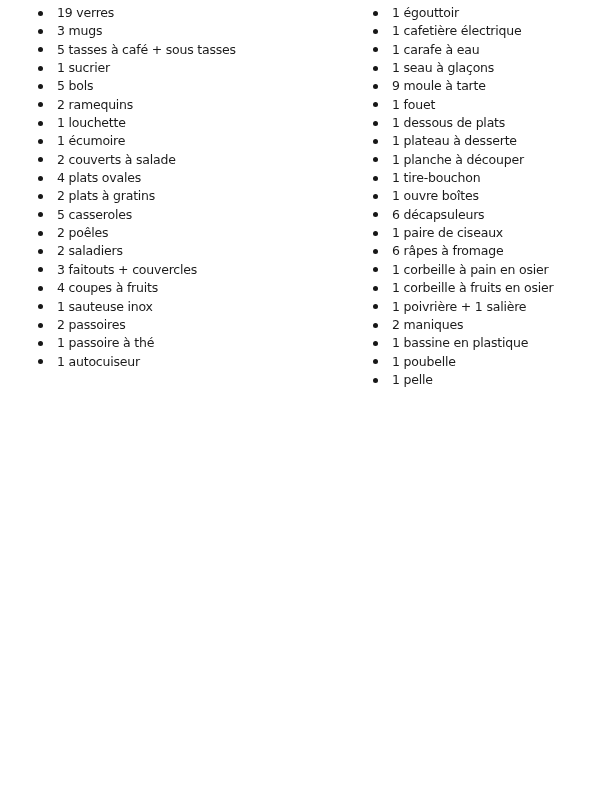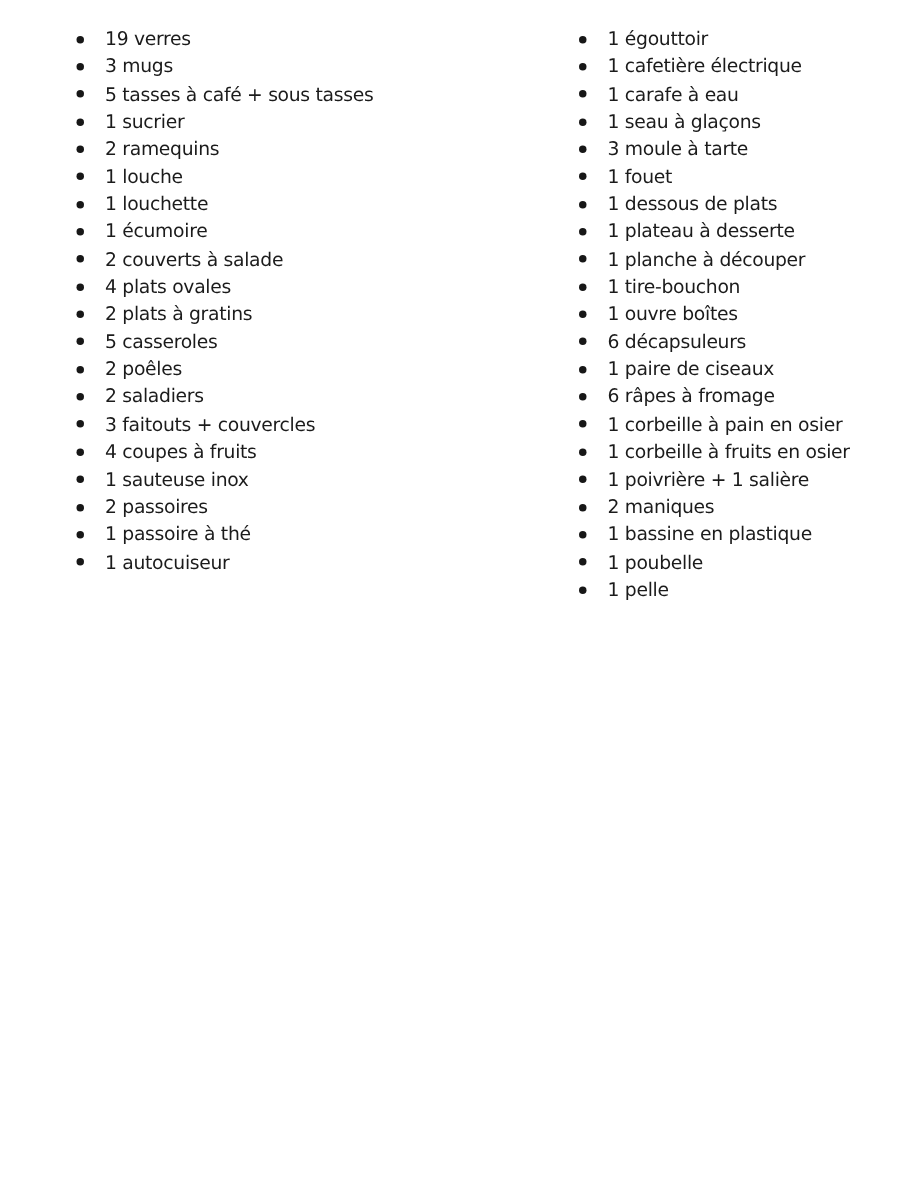--- a/index.html
+++ b/index.html
@@ -10,21 +10,21 @@
     background:#ffffff;
     overflow:hidden;
     font-family:"DejaVu Sans","Liberation Sans",sans-serif;
     font-size:12.5px;
     color:#1b1b1b;
     letter-spacing:-0.2px;
   }
   ul.col{
     position:absolute;
     top:4px;
-    margin:13px;padding:0;
+    margin:0;padding:0;
     list-style:none;
   }
   .col-left{left:57px;}
   .col-right{left:392px;}
   li.item{
     position:relative;
     height:18.35px;
     line-height:18.35px;
     white-space:nowrap;
   }
@@ -40,22 +40,22 @@
 </head>
 <body>
 
 <div class="page">
 
   <ul class="col col-left">
     <li class="item"><span class="bullet"></span><span>19 verres</span></li>
     <li class="item"><span class="bullet"></span><span>3 mugs</span></li>
     <li class="item"><span class="bullet"></span><span>5 tasses à café + sous tasses</span></li>
     <li class="item"><span class="bullet"></span><span>1 sucrier</span></li>
+    <li class="item"><span class="bullet"></span><span>5 bols</span></li>
     <li class="item"><span class="bullet"></span><span>2 ramequins</span></li>
-    <li class="item"><span class="bullet"></span><span>1 louche</span></li>
     <li class="item"><span class="bullet"></span><span>1 louchette</span></li>
     <li class="item"><span class="bullet"></span><span>1 écumoire</span></li>
     <li class="item"><span class="bullet"></span><span>2 couverts à salade</span></li>
     <li class="item"><span class="bullet"></span><span>4 plats ovales</span></li>
     <li class="item"><span class="bullet"></span><span>2 plats à gratins</span></li>
     <li class="item"><span class="bullet"></span><span>5 casseroles</span></li>
     <li class="item"><span class="bullet"></span><span>2 poêles</span></li>
     <li class="item"><span class="bullet"></span><span>2 saladiers</span></li>
     <li class="item"><span class="bullet"></span><span>3 faitouts + couvercles</span></li>
     <li class="item"><span class="bullet"></span><span>4 coupes à fruits</span></li>
@@ -63,21 +63,21 @@
     <li class="item"><span class="bullet"></span><span>2 passoires</span></li>
     <li class="item"><span class="bullet"></span><span>1 passoire à thé</span></li>
     <li class="item"><span class="bullet"></span><span>1 autocuiseur</span></li>
   </ul>
 
   <ul class="col col-right">
     <li class="item"><span class="bullet"></span><span>1 égouttoir</span></li>
     <li class="item"><span class="bullet"></span><span>1 cafetière électrique</span></li>
     <li class="item"><span class="bullet"></span><span>1 carafe à eau</span></li>
     <li class="item"><span class="bullet"></span><span>1 seau à glaçons</span></li>
-    <li class="item"><span class="bullet"></span><span>3 moule à tarte</span></li>
+    <li class="item"><span class="bullet"></span><span>9 moule à tarte</span></li>
     <li class="item"><span class="bullet"></span><span>1 fouet</span></li>
     <li class="item"><span class="bullet"></span><span>1 dessous de plats</span></li>
     <li class="item"><span class="bullet"></span><span>1 plateau à desserte</span></li>
     <li class="item"><span class="bullet"></span><span>1 planche à découper</span></li>
     <li class="item"><span class="bullet"></span><span>1 tire-bouchon</span></li>
     <li class="item"><span class="bullet"></span><span>1 ouvre boîtes</span></li>
     <li class="item"><span class="bullet"></span><span>6 décapsuleurs</span></li>
     <li class="item"><span class="bullet"></span><span>1 paire de ciseaux</span></li>
     <li class="item"><span class="bullet"></span><span>6 râpes à fromage</span></li>
     <li class="item"><span class="bullet"></span><span>1 corbeille à pain en osier</span></li>

